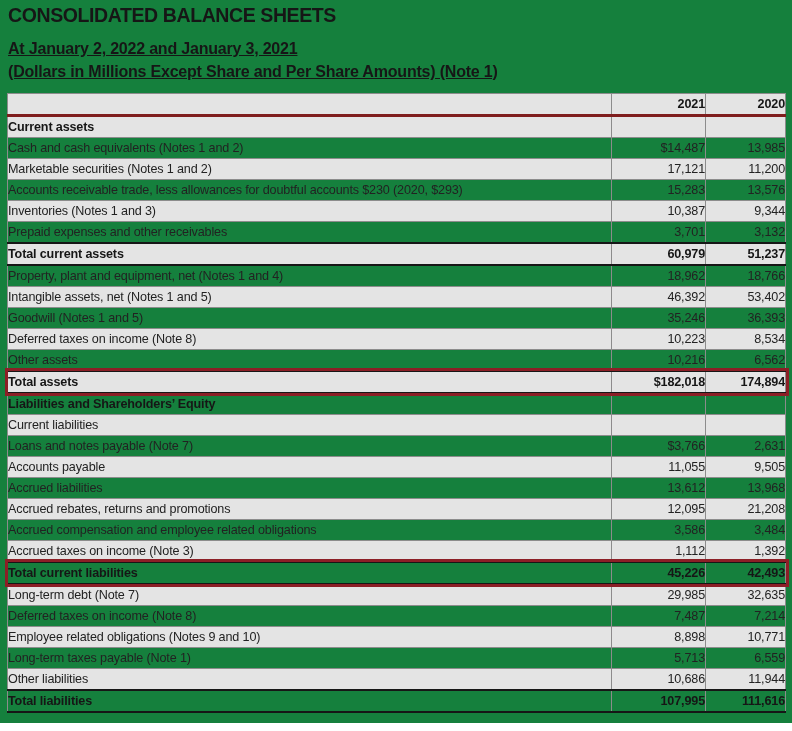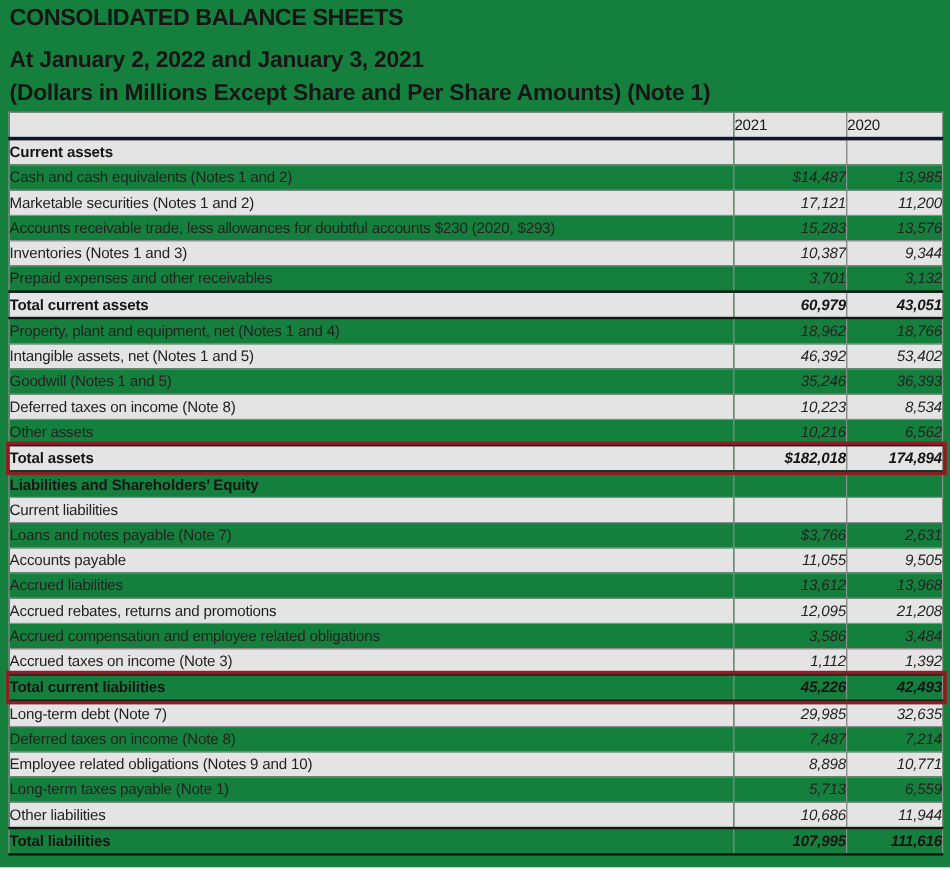--- a/index.html
+++ b/index.html
@@ -23,25 +23,26 @@
     width: 776px;
   }
   .doc-title {
     font-size: 19.5px;
     font-weight: bold;
     letter-spacing: -0.4px;
     color: #161616;
     margin: 0 0 13px 0;
   }
   .doc-subtitle {
-    font-size: 19px;
+    font-size: 16px;
     font-weight: bold;
     letter-spacing: -0.2px;
     color: #161616;
     margin: 0 0 5px 0;
+    text-decoration: underline;
   }
   table.bs {
     position: absolute;
     left: 7px;
     top: 93px;
     width: 778px;
     border-collapse: collapse;
     table-layout: fixed;
     font-size: 12.6px;
     letter-spacing: -0.15px;
@@ -50,33 +51,32 @@
   table.bs th, table.bs td {
     border: 1px solid #8c8c8c;
     height: 20px;
     padding: 0;
     overflow: hidden;
     white-space: nowrap;
     vertical-align: middle;
   }
   table.bs thead th {
     background: var(--shade, #e4e4e4);
-    border-bottom: 3px solid #0f172a;
-    font-weight: normal;
-    text-align: left;
+    border-bottom: 3px solid #7f1d1d;
+    font-weight: bold;
+    text-align: right;
     color: #161616;
   }
   td.label-cell {
     text-align: left;
     padding-left: 6px;
   }
   td.num-cell {
     text-align: right;
     padding-right: 13px;
-    font-style: italic;
   }
   tr.shade td { background: var(--shade, #e4e4e4); }
   tr.kind-section td.label-cell { font-weight: bold; color: #161616; }
   tr.kind-total td {
     font-weight: bold;
     color: #161616;
     border-top: 2px solid #161616;
     border-bottom: 2px solid #161616;
     margin-left: 37px;
   }
@@ -136,21 +136,21 @@
           <td class="num-cell">9,344</td>
         </tr>
         <tr class="kind-item">
           <td class="label-cell">Prepaid expenses and other receivables</td>
           <td class="num-cell">3,701</td>
           <td class="num-cell">3,132</td>
         </tr>
         <tr class="kind-total shade">
           <td class="label-cell">Total current assets</td>
           <td class="num-cell">60,979</td>
-          <td class="num-cell">43,051</td>
+          <td class="num-cell">51,237</td>
         </tr>
         <tr class="kind-item">
           <td class="label-cell">Property, plant and equipment, net (Notes 1 and 4)</td>
           <td class="num-cell">18,962</td>
           <td class="num-cell">18,766</td>
         </tr>
         <tr class="kind-item shade">
           <td class="label-cell">Intangible assets, net (Notes 1 and 5)</td>
           <td class="num-cell">46,392</td>
           <td class="num-cell">53,402</td>

